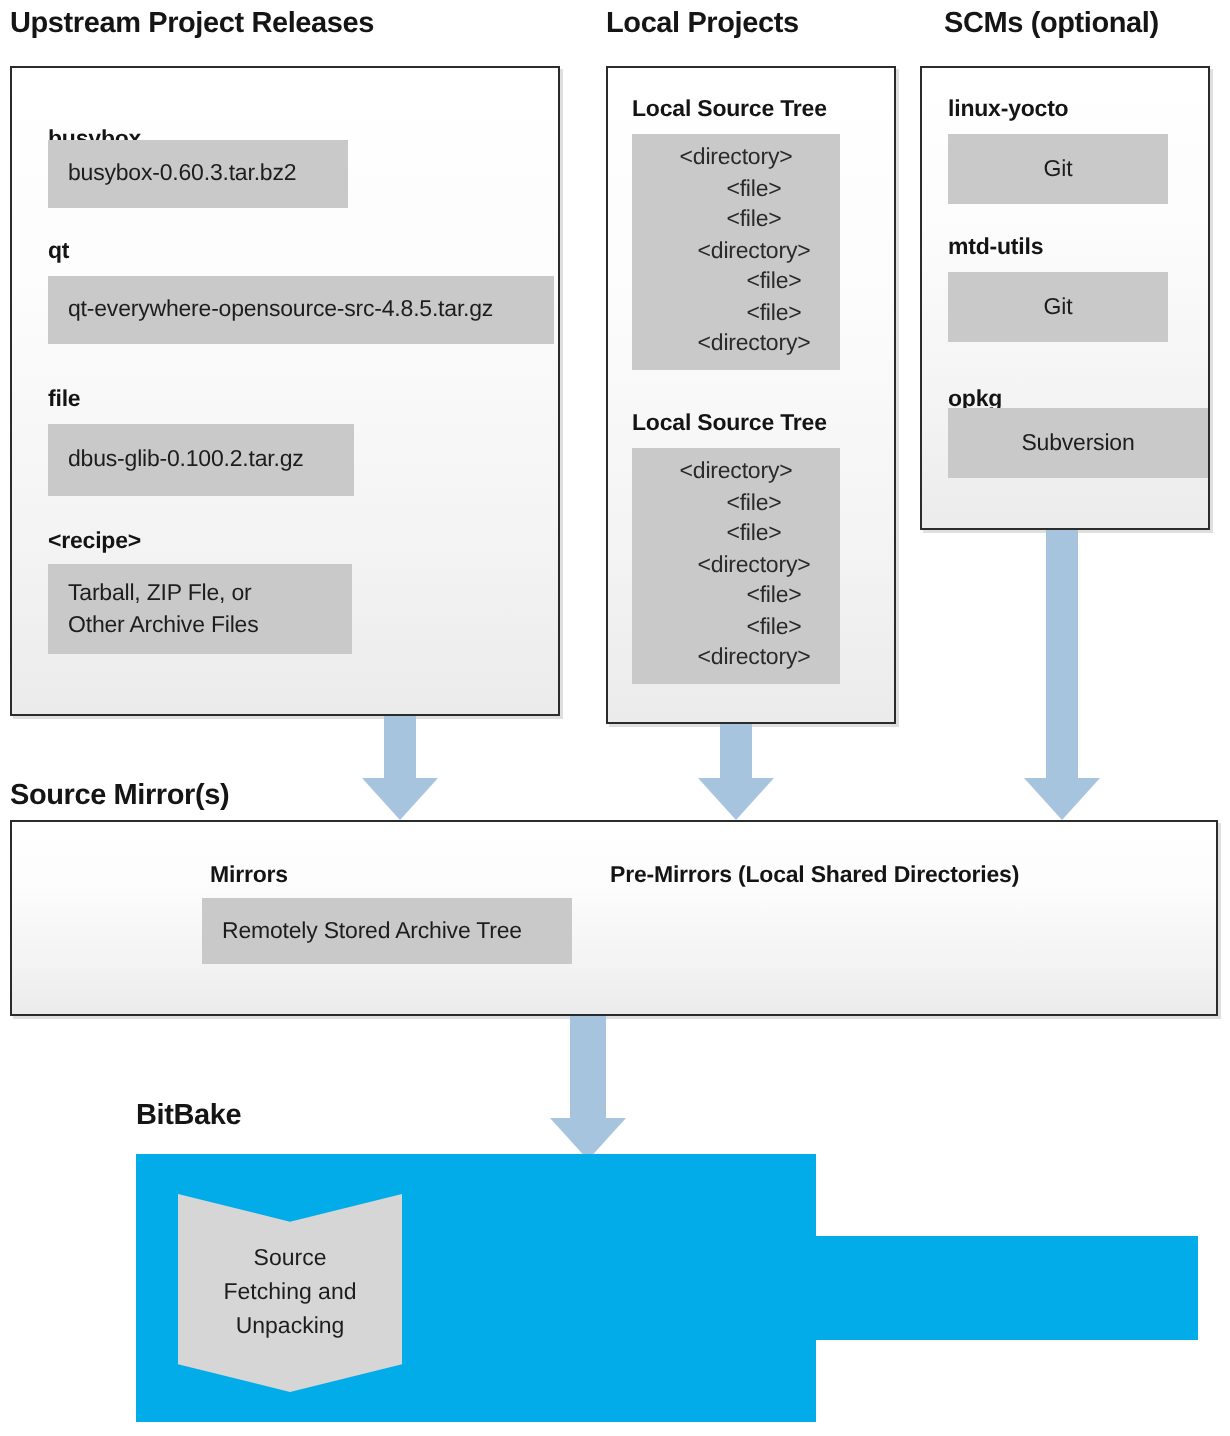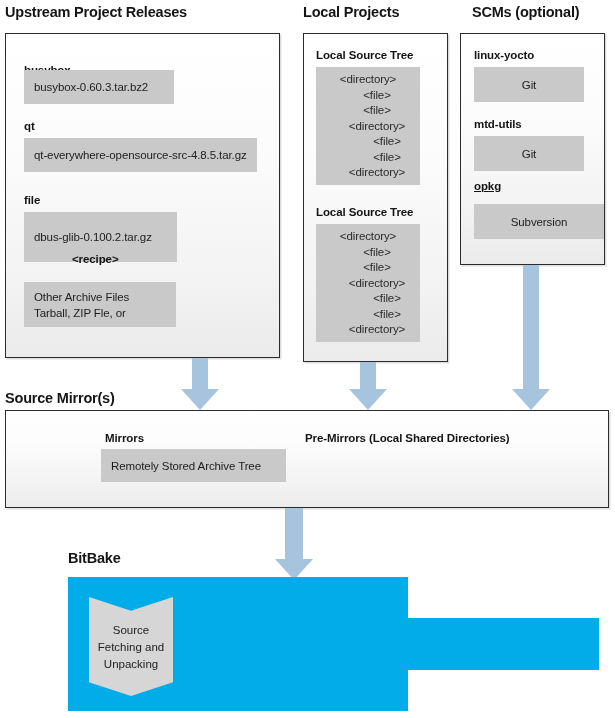--- a/index.html
+++ b/index.html
@@ -101,20 +101,21 @@
   .bitbake-tail{
     position:absolute;
     background:#02ace9;
   }
 
   
   .chevron-box{
     position:absolute;
     background:#d6d6d6;
     clip-path:polygon(0% 0%, 50% 14%, 100% 0%, 100% 86%, 50% 100%, 0% 86%);
+    padding-left:28px;
   }
   .chevron-box .cb-text{
     position:absolute;
     left:0;right:0;
     top:50%;
     transform:translateY(-50%);
     text-align:center;
     font-size:11.5px;
     line-height:17px;
     color:#1d1d1d;
@@ -127,29 +128,29 @@
 
   <div class="sec-title" style="left:5px;top:4px;text-align:center;">Upstream Project Releases</div>
 
   <div class="panel" style="left:5px;top:33px;width:275px;height:325px;">
   </div>
 
   <div class="chip-label" style="left:24px;top:52px;margin-top:12px;">busybox</div>
   <div class="chip pad" style="left:24px;top:70px;width:150px;height:34px;">busybox-0.60.3.tar.bz2</div>
 
   <div class="chip-label" style="left:24px;top:120px;">qt</div>
-  <div class="chip pad" style="left:24px;top:138px;width:233px;height:34px;">qt-everywhere-opensource-src-4.8.5.tar.gz</div>
+  <div class="chip pad" style="left:24px;top:138px;width:253px;height:34px;">qt-everywhere-opensource-src-4.8.5.tar.gz</div>
 
   <div class="chip-label" style="left:24px;top:194px;">file</div>
-  <div class="chip pad" style="left:24px;top:212px;width:153px;height:50px;">dbus-glib-0.100.2.tar.gz</div>
-
-  <div class="chip-label" style="left:24px;top:253px;margin-left:48px;">&lt;recipe&gt;</div>
+  <div class="chip pad" style="left:24px;top:212px;width:153px;height:36px;">dbus-glib-0.100.2.tar.gz</div>
+
+  <div class="chip-label" style="left:24px;top:265px;">&lt;recipe&gt;</div>
   <div class="chip multi" style="left:24px;top:282px;width:152px;height:45px;">
+    <div>Tarball, ZIP Fle, or</div>
     <div>Other Archive Files</div>
-    <div>Tarball, ZIP Fle, or</div>
   </div>
 
   <div class="sec-title" style="left:303px;top:4px;">Local Projects</div>
 
   <div class="panel" style="left:303px;top:33px;width:145px;height:329px;">
   </div>
 
   <div class="chip-label" style="left:316px;top:49px;">Local Source Tree</div>
   <div class="chip tree" style="left:316px;top:67px;width:104px;height:118px;">
     <div class="lvl1">&lt;directory&gt;</div>
@@ -176,21 +177,21 @@
 
   <div class="panel" style="left:460px;top:33px;width:145px;height:232px;">
   </div>
 
   <div class="chip-label" style="left:474px;top:49px;">linux-yocto</div>
   <div class="chip center" style="left:474px;top:67px;width:110px;height:35px;">Git</div>
 
   <div class="chip-label" style="left:474px;top:118px;text-align:center;">mtd-utils</div>
   <div class="chip center" style="left:474px;top:136px;width:110px;height:35px;">Git</div>
 
-  <div class="chip-label" style="left:474px;top:180px;text-decoration:underline;">opkg</div>
+  <div class="chip-label" style="left:474px;top:194px;text-decoration:underline;">opkg</div>
   <div class="chip center" style="left:474px;top:204px;width:130px;height:35px;">Subversion</div>
 
   <div class="arrow" style="left:178px;top:358px;width:44px;height:52px;">
     <div class="shaft" style="width:16px;height:31px;"></div>
     <div class="head"></div>
   </div>
 
   <div class="arrow" style="left:346px;top:362px;width:44px;height:48px;">
     <div class="shaft" style="width:16px;height:27px;"></div>
     <div class="head"></div>

